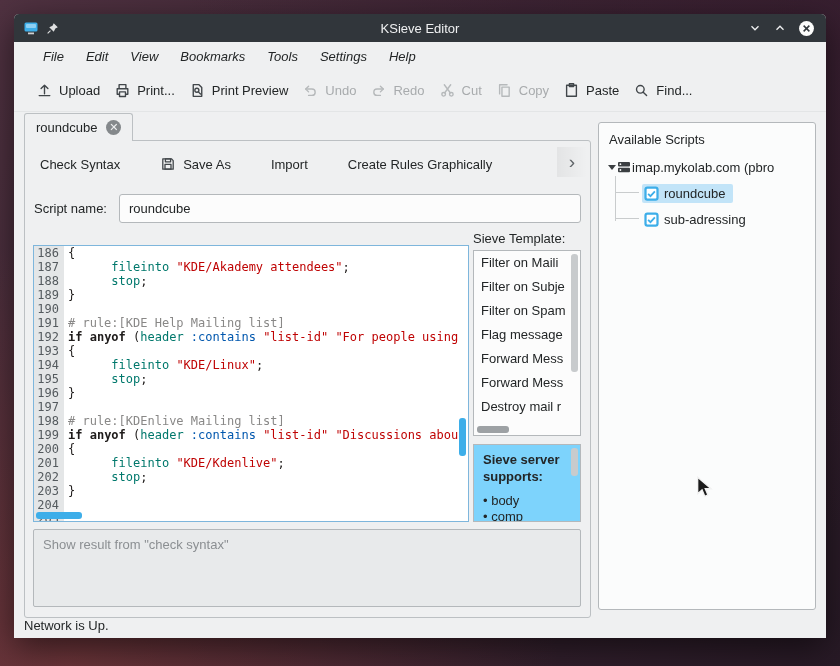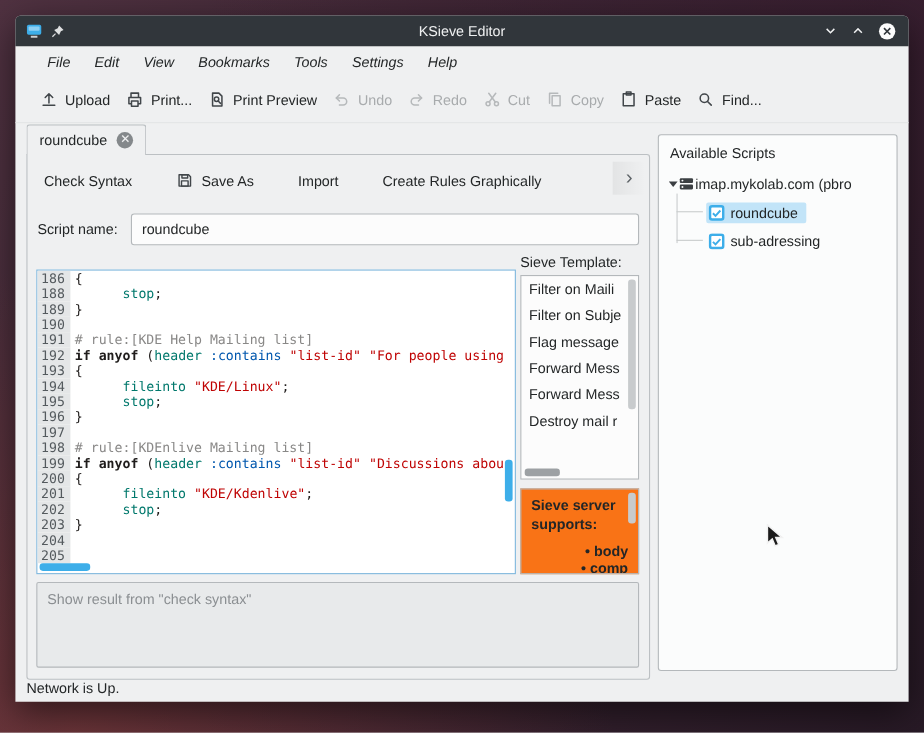--- a/index.html
+++ b/index.html
@@ -91,24 +91,24 @@
     border:1px solid #b4b8bb; background:#fcfcfc; overflow:hidden; }
   .tmpl-item { height:24px; line-height:24px; padding:0 7px; font-size:13px; color:#232627;
     white-space:nowrap; overflow:hidden; }
   .tmpl-v { position:absolute; right:2px; top:3px; width:7px; height:118px;
     background:#c8cbcd; border-radius:3px; }
   .tmpl-h { position:absolute; left:3px; bottom:2px; width:32px; height:7px;
     background:#9da1a4; border-radius:3px; }
 
   
   .supports { position:absolute; left:448px; top:303px; width:108px; height:78px;
-    border:1px solid #b4b8bb; background:#f97316; padding:7px 9px; font-size:13px;
+    border:1px solid #b4b8bb; background:#7dd3fc; padding:7px 9px; font-size:13px;
     overflow:hidden; }
   .supports-title { font-weight:bold; color:#232627; line-height:1.3; }
-  .supports-list { margin-top:7px; text-align:right;font-weight:bold; }
+  .supports-list { margin-top:7px; text-align:left; }
   .cap-item { line-height:16px; color:#232627; }
   .sup-v { position:absolute; right:2px; top:3px; width:7px; height:28px;
     background:#c8cbcd; border-radius:3px; }
 
   
   .result { position:absolute; left:8px; top:388px; width:548px; height:78px;
     border:1px solid #b4b8bb; border-radius:2px; background:#e8eaeb; padding:7px 9px;
     font-size:13px; color:#8b8f92; }
 
   
@@ -283,20 +283,24 @@
     <div class="script-label">Script name:</div>
     <input class="script-input" type="text" value="roundcube" style="">
 
     <div class="editor">
       <div>
           <div class="code-row">
             <span class="ln">186</span>
             <span class="code-line"><span class="tk-p">{</span></span>
           </div>
           <div class="code-row">
+            <span class="ln">187</span>
+            <span class="code-line"><span class="tk-p">      </span><span class="tk-fn">fileinto</span><span class="tk-p"> </span><span class="tk-str">"KDE/Akademy attendees"</span><span class="tk-p">;</span></span>
+          </div>
+          <div class="code-row">
             <span class="ln">188</span>
             <span class="code-line"><span class="tk-p">      </span><span class="tk-fn">stop</span><span class="tk-p">;</span></span>
           </div>
           <div class="code-row">
             <span class="ln">189</span>
             <span class="code-line"><span class="tk-p">}</span></span>
           </div>
           <div class="code-row">
             <span class="ln">190</span>
             <span class="code-line"></span>
@@ -364,20 +368,21 @@
         </div>
       <div class="v-thumb"></div>
       <div class="h-thumb"></div>
     </div>
 
     <div class="tmpl-label">Sieve Template:</div>
     <div class="tmpl-list">
       <div>
           <div class="tmpl-item">Filter on Maili</div>
           <div class="tmpl-item">Filter on Subje</div>
+          <div class="tmpl-item">Filter on Spam</div>
           <div class="tmpl-item">Flag message</div>
           <div class="tmpl-item">Forward Mess</div>
           <div class="tmpl-item">Forward Mess</div>
           <div class="tmpl-item">Destroy mail r</div>
         </div>
       <div class="tmpl-v"></div>
       <div class="tmpl-h"></div>
     </div>
 
     <div class="supports">

